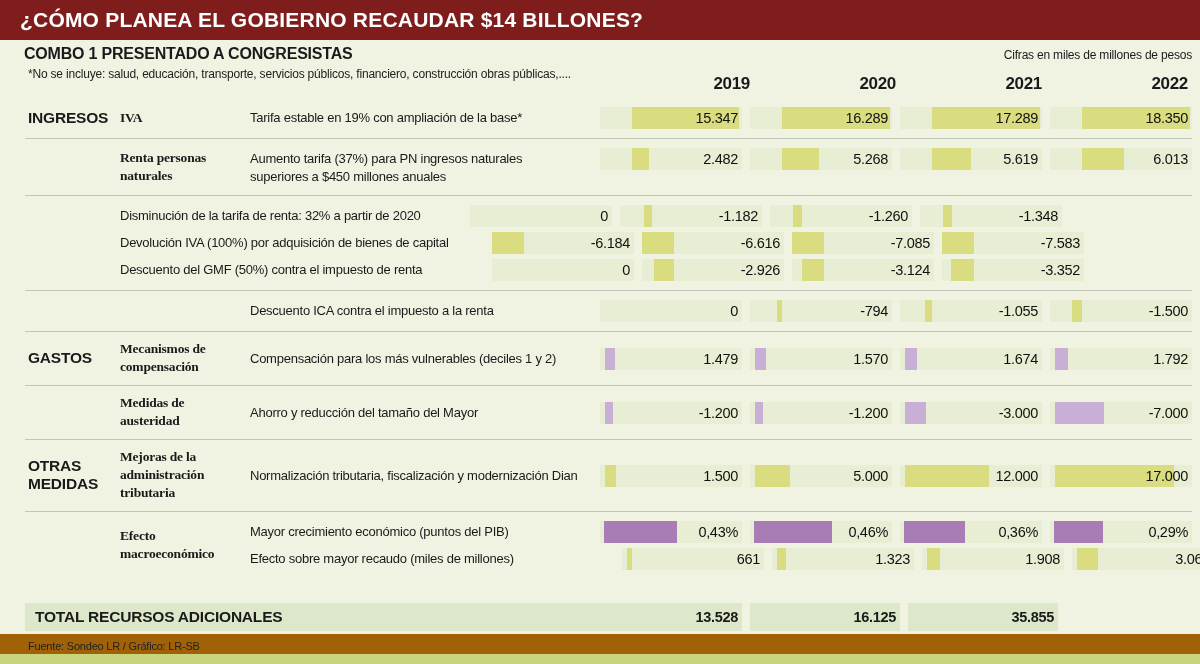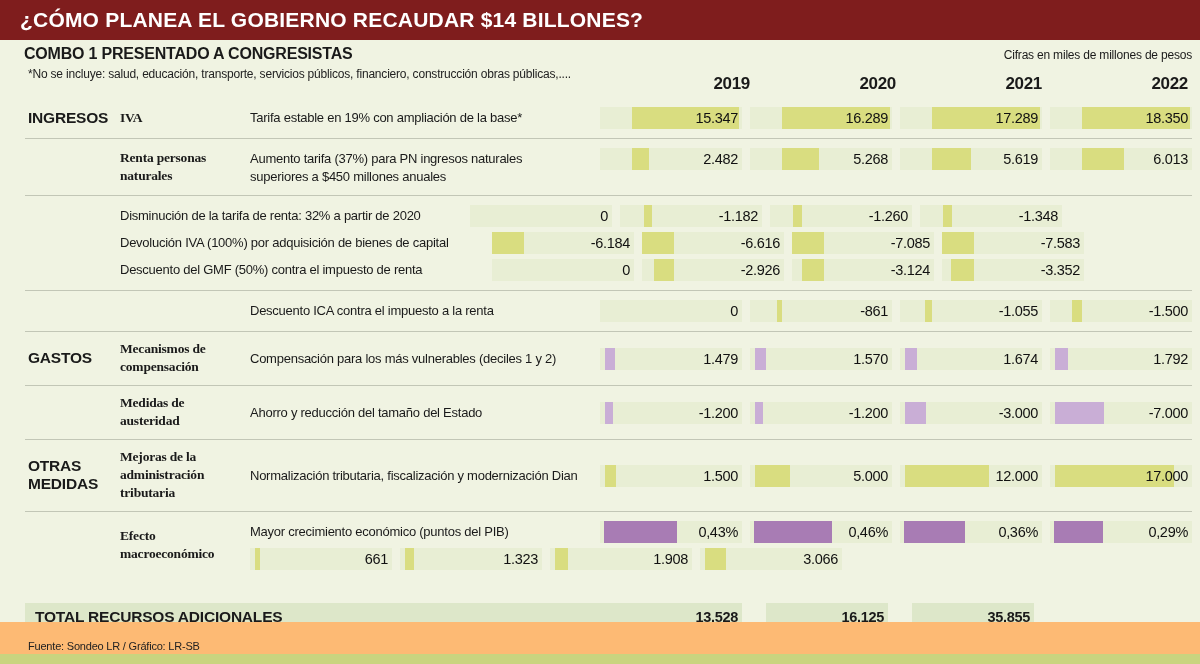--- a/index.html
+++ b/index.html
@@ -32,29 +32,29 @@
         white-space:pre-line;letter-spacing:-.25px;}
   .cells{display:flex;gap:8px;margin-top:1px;}
   .cell{position:relative;width:142px;height:22px;background:#e8eed4;overflow:hidden;}
   .bar{position:absolute;top:0;bottom:0;}
   .bar.olive{background:#d9dd80;}
   .bar.lpurple{background:#c9aed6;}
   .bar.bpurple{background:#a87cb4;}
   .val{position:absolute;right:4px;top:0;line-height:22px;font-size:14.5px;letter-spacing:-.3px;color:#111;}
   
   
-  .total{display:flex;gap:24px;margin:24px 22px 0 25px;}
+  .total{display:flex;gap:8px;margin:24px 22px 0 25px;}
   .tseg{height:28px;background:#dde7c9;box-sizing:border-box;}
   .tseg.first{width:717px;display:flex;justify-content:space-between;}
   .tlabel{font-size:15.5px;font-weight:bold;line-height:28px;padding-left:10px;letter-spacing:-.2px;}
-  .tval{width:122px;text-align:right;font-size:14.5px;font-weight:bold;line-height:28px;
+  .tval{width:150px;text-align:right;font-size:14.5px;font-weight:bold;line-height:28px;
         padding-right:4px;box-sizing:border-box;letter-spacing:-.3px;}
   .tseg.first .tval{width:auto;}
   
-  .footer-band{position:absolute;left:0;right:0;bottom:10px;height:32px;background:#fdba74;}
+  .footer-band{position:absolute;left:0;right:0;bottom:10px;height:20px;background:#a16207;}
   .source{position:absolute;left:28px;bottom:0;font-size:11px;line-height:15px;letter-spacing:-.2px;color:#222;}
   .bottom-strip{position:absolute;left:0;right:0;bottom:0;height:10px;background:#c9d47f;}
 </style>
 </head>
 <body>
 
 <div id="app">
 
   <div class="titlebar">
     <h1>¿CÓMO PLANEA EL GOBIERNO RECAUDAR $14 BILLONES?</h1>
@@ -200,21 +200,21 @@
         <div class="col-category"></div>
         <div class="col-lines">
           <div class="line">
             <div class="desc">Descuento ICA contra el impuesto a la renta</div>
             <div class="cells">
               <div class="cell">
                 <div class="val">0</div>
               </div>
               <div class="cell">
                 <div class="bar olive" style="left: 27.366px; width: 4.634px;"></div>
-                <div class="val">-861</div>
+                <div class="val">-794</div>
               </div>
               <div class="cell">
                 <div class="bar olive" style="left: 24.615px; width: 7.385px;"></div>
                 <div class="val">-1.055</div>
               </div>
               <div class="cell">
                 <div class="bar olive" style="left: 21.5px; width: 10.5px;"></div>
                 <div class="val">-1.500</div>
               </div>
             </div>
@@ -248,21 +248,21 @@
             </div>
           </div>
         </div>
       </div>
       <div class="group">
         <div class="col-section"></div>
         <div class="col-category">Medidas de
 austeridad</div>
         <div class="col-lines">
           <div class="line">
-            <div class="desc">Ahorro y reducción del tamaño del Estado</div>
+            <div class="desc">Ahorro y reducción del tamaño del Mayor</div>
             <div class="cells">
               <div class="cell">
                 <div class="bar lpurple" style="left: 5px; width: 8.4px;"></div>
                 <div class="val">-1.200</div>
               </div>
               <div class="cell">
                 <div class="bar lpurple" style="left: 5px; width: 8.4px;"></div>
                 <div class="val">-1.200</div>
               </div>
               <div class="cell">
@@ -327,20 +327,21 @@
                 <div class="bar bpurple" style="left: 4px; width: 61px;"></div>
                 <div class="val">0,36%</div>
               </div>
               <div class="cell">
                 <div class="bar bpurple" style="left: 4px; width: 49px;"></div>
                 <div class="val">0,29%</div>
               </div>
             </div>
           </div>
           <div class="line">
+            <div class="desc">Efecto sobre mayor recaudo (miles de millones)</div>
             <div class="cells">
               <div class="cell">
                 <div class="bar olive" style="left: 5px; width: 4.627px;"></div>
                 <div class="val">661</div>
               </div>
               <div class="cell">
                 <div class="bar olive" style="left: 5px; width: 9.261px;"></div>
                 <div class="val">1.323</div>
               </div>
               <div class="cell">

